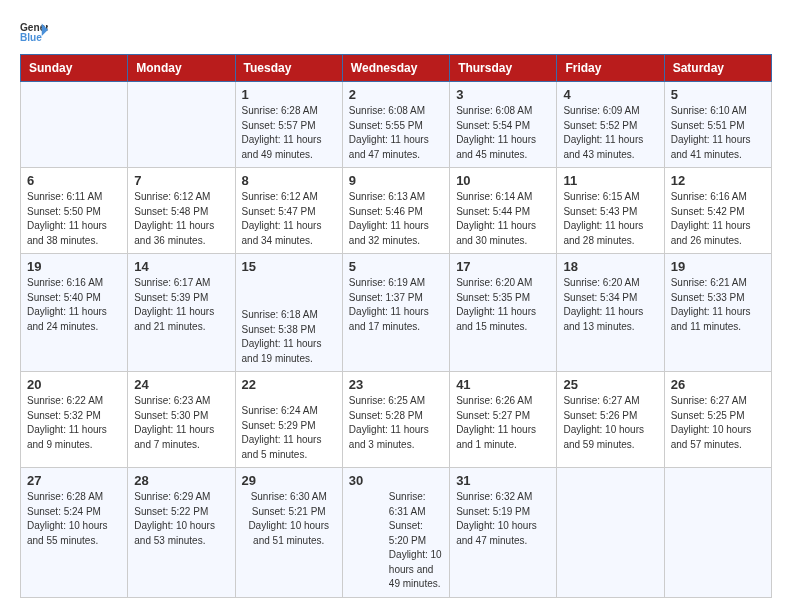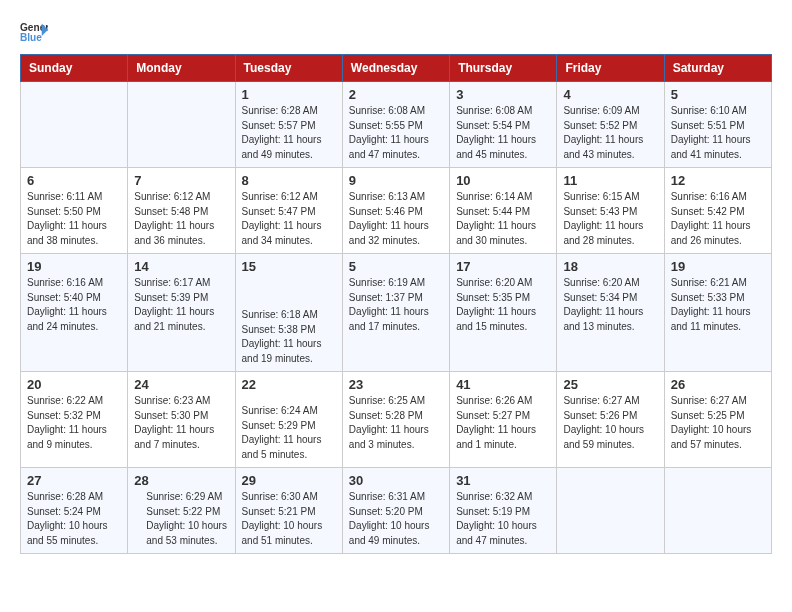--- a/index.html
+++ b/index.html
@@ -281,33 +281,33 @@
       </tr>
       <tr>
         <td>
           <div class="day-number">27</div>
           <div class="day-info" style="white-space: pre-line;">Sunrise: 6:28 AM
 Sunset: 5:24 PM
 Daylight: 10 hours and 55 minutes.</div>
         </td>
         <td>
           <div class="day-number">28</div>
-          <div class="day-info" style="white-space: pre-line; margin-left: 12px;">Sunrise: 6:29 AM
+          <div class="day-info" style="white-space: pre-line;">Sunrise: 6:29 AM
 Sunset: 5:22 PM
 Daylight: 10 hours and 53 minutes.</div>
         </td>
         <td>
           <div class="day-number">29</div>
-          <div class="day-info" style="white-space: pre-line;">Sunrise: 6:30 AM
+          <div class="day-info" style="white-space: pre-line; text-align: center;">Sunrise: 6:30 AM
 Sunset: 5:21 PM
 Daylight: 10 hours and 51 minutes.</div>
         </td>
         <td>
           <div class="day-number">30</div>
-          <div class="day-info" style="white-space: pre-line;">Sunrise: 6:31 AM
+          <div class="day-info" style="white-space: pre-line; margin-left: 40px;">Sunrise: 6:31 AM
 Sunset: 5:20 PM
 Daylight: 10 hours and 49 minutes.</div>
         </td>
         <td>
           <div class="day-number">31</div>
           <div class="day-info" style="white-space: pre-line;">Sunrise: 6:32 AM
 Sunset: 5:19 PM
 Daylight: 10 hours and 47 minutes.</div>
         </td>
         <td class="empty"></td>

